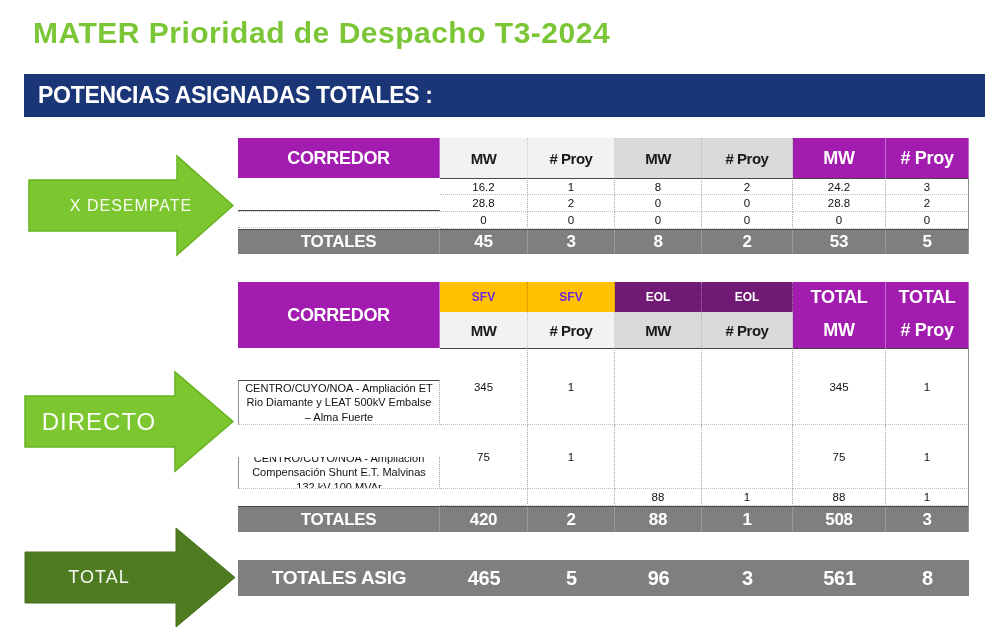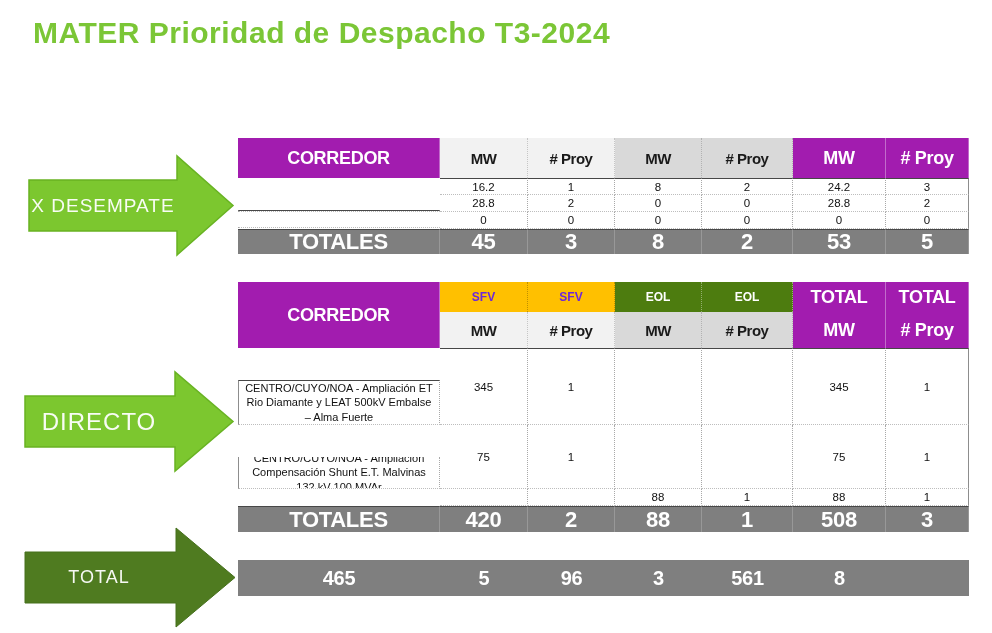--- a/index.html
+++ b/index.html
@@ -25,24 +25,24 @@
   #tbl-desempate{top:138px;grid-template-rows:40px 17px 17px 17px 25px;}
   #tbl-directo{top:282px;grid-template-rows:30px 36px 77px 64px 17px 26px;}
   .cell{
     display:flex;align-items:center;justify-content:center;text-align:center;
     box-sizing:border-box;overflow:hidden;
   }
   .c-gray{background:#a21caf;color:#fff;font-weight:bold;font-size:18px;letter-spacing:-0.3px;border-right:1px solid rgba(255,255,255,0.35);}
   .c-light{background:#F2F2F2;color:#1a1a1a;font-weight:bold;font-size:15px;letter-spacing:-0.5px;border-right:1px dotted rgba(0,0,0,0.18);}
   .c-mid{background:#D9D9D9;color:#1a1a1a;font-weight:bold;font-size:15px;letter-spacing:-0.5px;border-right:1px dotted rgba(0,0,0,0.18);}
   .c-sfv{background:#FFC000;color:#6d28d9;font-weight:bold;font-size:12px;border-right:1px dotted rgba(0,0,0,0.25);}
-  .c-eol{background:#4d7c0f;color:#fff;font-weight:bold;font-size:12px;border-right:1px dotted rgba(255,255,255,0.4);}
+  .c-eol{background:#701a75;color:#fff;font-weight:bold;font-size:12px;border-right:1px dotted rgba(255,255,255,0.4);}
   .c-body{background:#fff;color:#111;font-size:11.5px;border-right:1px dotted #a8a8a8;border-bottom:1px dotted #bdbdbd;}
   .c-desc{font-size:11px;line-height:1.3;padding:15px 6px;}
-  .c-total{background:#7F7F7F;color:#fff;font-weight:bold;font-size:22px;letter-spacing:-0.3px;border-right:1px solid rgba(255,255,255,0.2);}
+  .c-total{background:#7F7F7F;color:#fff;font-weight:bold;font-size:17px;letter-spacing:-0.3px;border-right:1px solid rgba(255,255,255,0.2);}
   .t-top{border-top:1.5px solid #474747;}
   .edge-l{border-left:1px solid #8d8d8d;margin-top:32px;}
   .edge-r{border-right:1px solid #8d8d8d;}
   .span2{grid-row:1 / 3;grid-column:1;}
 
   
   .grand{
     position:absolute;left:238px;top:560px;width:731px;height:36px;display:grid;
     grid-template-columns:202px 88px 87px 87px 91px 93px 83px;grid-template-rows:36px;
     background:#7F7F7F;
@@ -52,33 +52,36 @@
 
   
   .arrow{position:absolute;}
   .arrow svg{position:absolute;left:0;top:0;}
   .arrow-label{
     position:absolute;left:0;top:28px;width:150px;height:51px;
     display:flex;align-items:center;justify-content:center;
     color:rgba(255,255,255,0.95);font-weight:normal;letter-spacing:1px;
   }
   #arrow-desempate{left:28px;top:152px;width:207px;height:107px;}
-  #arrow-desempate .arrow-label{font-size:19px;}
+  #arrow-desempate .arrow-label{font-size:16px;padding-left:28px;}
   #arrow-directo{left:24px;top:368px;width:211px;height:107px;}
   #arrow-directo .arrow-label{font-size:24px;}
   #arrow-total{left:24px;top:524px;width:213px;height:107px;}
   #arrow-total .arrow-label{font-size:18px;}
 </style>
 </head>
 <body>
 
 <div class="slide">
 
   <h1 class="title">MATER Prioridad de Despacho T3-2024</h1>
 
+  <div class="banner">
+    <span>POTENCIAS ASIGNADAS TOTALES :</span>
+  </div>
 
   <div class="arrow" id="arrow-desempate">
     <svg width="207" height="107" viewBox="0 0 207 107">
       <polygon points="1,28 149,28 149,4 205,53.5 149,103 149,79 1,79" stroke="#68B322" stroke-width="1.5" fill="#7CC72F"></polygon>
     </svg>
     <span class="arrow-label">X DESEMPATE</span>
   </div>
 
   <div class="tbl" id="tbl-desempate">
     <div class="cell c-gray">CORREDOR</div>
@@ -179,20 +182,21 @@
   </div>
 
   <div class="arrow" id="arrow-total">
     <svg width="213" height="107" viewBox="0 0 213 107">
       <polygon points="1,28 152,28 152,4 211,53.5 152,103 152,79 1,79" stroke="#46701C" stroke-width="1" fill="#4F7B20"></polygon>
     </svg>
     <span class="arrow-label">TOTAL</span>
   </div>
 
   <div class="grand">
+    <div class="g-cell g-label">TOTALES ASIG</div>
     <div class="g-cell">465</div>
     <div class="g-cell">5</div>
     <div class="g-cell">96</div>
     <div class="g-cell">3</div>
     <div class="g-cell">561</div>
     <div class="g-cell">8</div>
   </div>
 
 </div>
 

